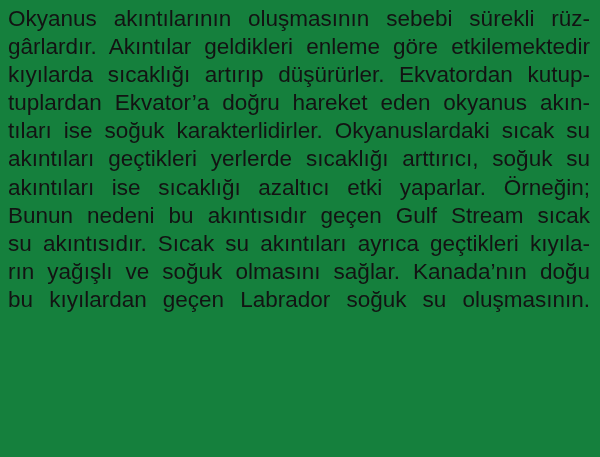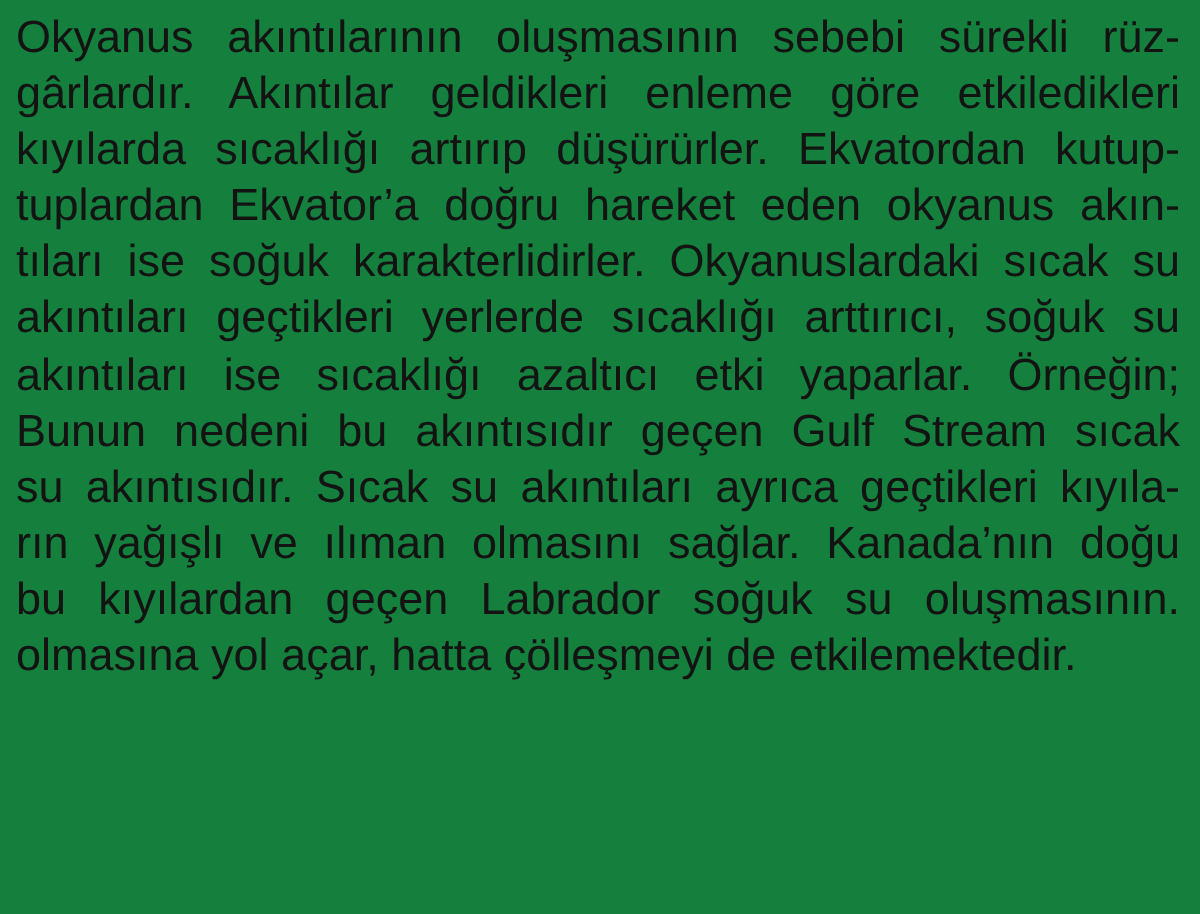--- a/index.html
+++ b/index.html
@@ -50,21 +50,21 @@
 </style>
 </head>
 <body>
 
 <div class="page" style="background: #15803d; color: rgb(19, 19, 19);">
   <div class="paragraph">
     <div class="line">
         <span>Okyanus akıntılarının oluşmasının sebebi sürekli rüz-</span>
       </div>
     <div class="line">
-        <span>gârlardır. Akıntılar geldikleri enleme göre etkiledikleri</span>
+        <span>gârlardır. Akıntılar geldikleri enleme göre etkilemektedir</span>
       </div>
     <div class="line">
         <span>kıyılarda sıcaklığı artırıp düşürürler. Ekvatordan kutup-</span>
       </div>
     <div class="line">
         <span>tuplardan Ekvator’a doğru hareket eden okyanus akın-</span>
       </div>
     <div class="line">
         <span>tıları ise soğuk karakterlidirler. Okyanuslardaki sıcak su</span>
       </div>
@@ -74,22 +74,19 @@
     <div class="line">
         <span>akıntıları ise sıcaklığı azaltıcı etki yaparlar. Örneğin;</span>
       </div>
     <div class="line">
         <span>Bunun nedeni bu akıntısıdır geçen Gulf Stream sıcak</span>
       </div>
     <div class="line">
         <span>su akıntısıdır. Sıcak su akıntıları ayrıca geçtikleri kıyıla-</span>
       </div>
     <div class="line">
-        <span>rın yağışlı ve ılıman olmasını sağlar. Kanada’nın doğu</span>
+        <span>rın yağışlı ve soğuk olmasını sağlar. Kanada’nın doğu</span>
       </div>
     <div class="line">
         <span>bu kıyılardan geçen Labrador soğuk su oluşmasının.</span>
-      </div>
-    <div class="line last">
-        <span>olmasına yol açar, hatta çölleşmeyi de etkilemektedir.</span>
       </div>
   </div>
 </div>
 
 </body></html>

